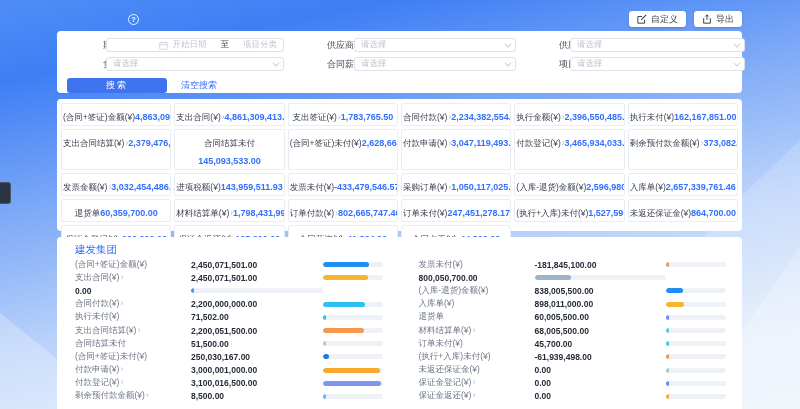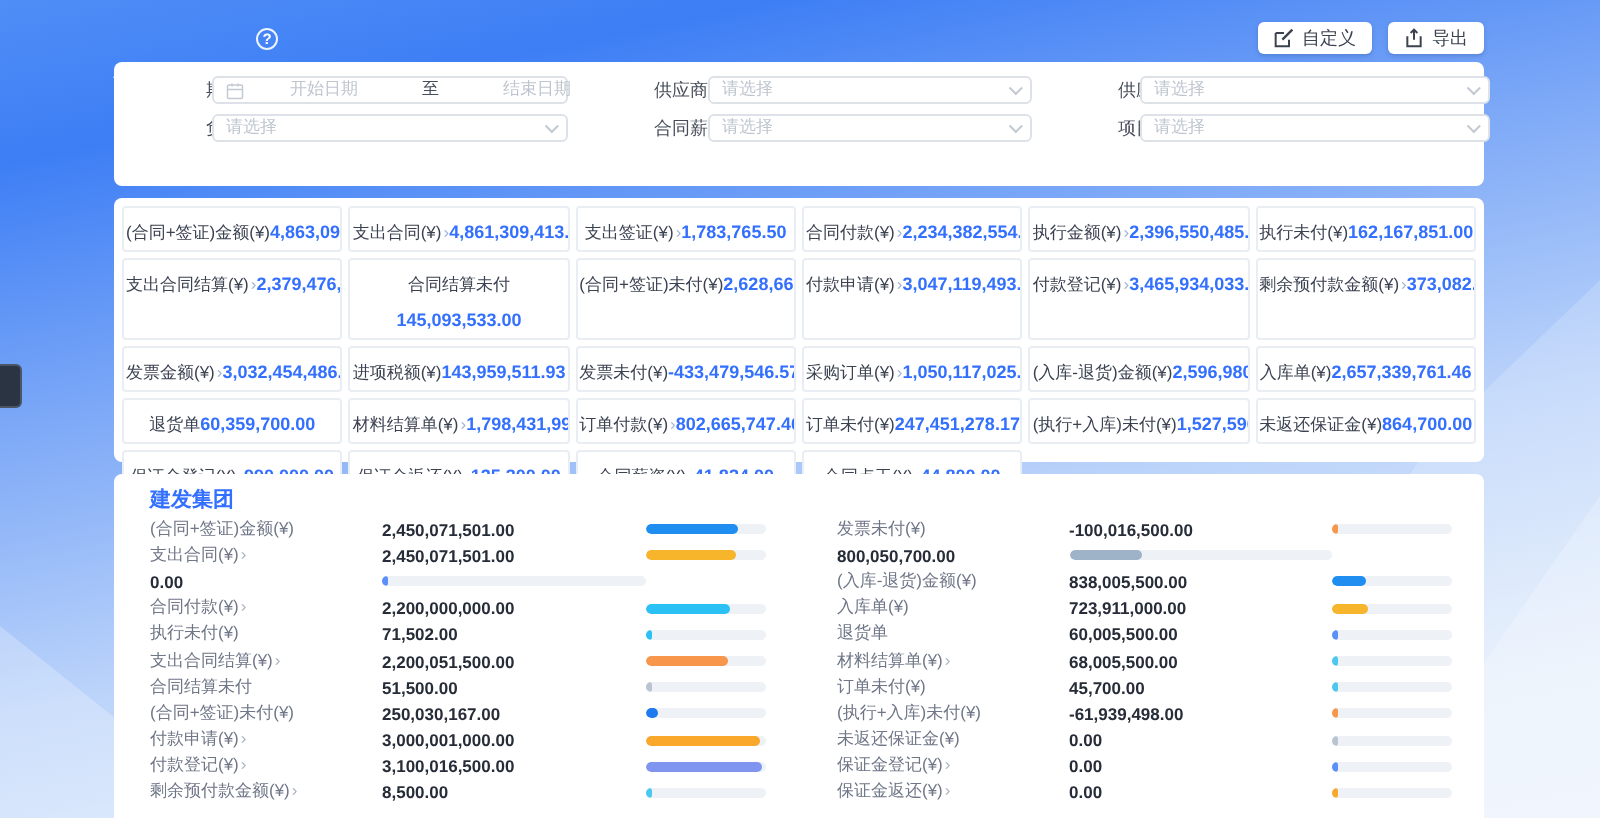--- a/index.html
+++ b/index.html
@@ -35,38 +35,38 @@
   .p-cards   { top:99px;  height:132px; padding:4px; }
   .p-group   { top:237px; height:200px; padding:6px 16px 0 18px; }
 
   .f-row { display:grid; grid-template-columns:32px 178px 56px 162px 40px 175px;
     column-gap:7px; align-items:center; height:14px; margin-bottom:5px; }
   .f-label { font-size:9px; color:#464d5a; text-align:right; white-space:nowrap;margin-left:36px; }
   .fbox { height:14px; border:1px solid #dde1e8; border-radius:3px; background:#fff;
     display:flex; align-items:center; padding:0 6px; cursor:pointer; }
   .ph { font-size:8.5px; color:#bfc5cf; white-space:nowrap; }
   .to { font-size:8.5px; color:#464d5a; margin:0 14px; }
-  .date-range { justify-content:flex-start;gap:18px; }
+  .date-range { justify-content:flex-end; }
   .date-range svg { margin-right:5px; flex:none; }
   .select { justify-content:space-between;text-align:center; }
   .caret { width:5px; height:5px; border-right:1.2px solid #c3c9d3; border-bottom:1.2px solid #c3c9d3;
     transform:rotate(45deg) translateY(-2px); flex:none; }
   .btn-row { display:flex; align-items:center; margin-top:7px; }
   .search-btn { width:100px; height:15px; background:#3f74f0; color:#fff; font-size:9px;
     border:none; border-radius:3px; cursor:pointer; letter-spacing:2px; }
   .clear-link { font-size:9px; color:#3370ff; margin-left:14px; cursor:pointer; white-space:nowrap; }
 
   .cards { display:grid; grid-template-columns:repeat(6,1fr); gap:3px; }
   .card { border:1px solid #e9edf4; border-radius:2px; background:#fff; text-align:center;
     padding:2px 1px 1px; overflow:hidden; }
   .card-label { font-size:8.5px; color:#3a4150; line-height:11px; white-space:nowrap; }
   .card-label .arr { color:#9fb4d8; font-size:8.5px; margin-left:1px; }
   .card-value { font-size:9px; font-weight:700; color:#3370ff; line-height:11px; white-space:nowrap; }
 
-  .group-name { font-size:10.5px; font-weight:700; color:#3370ff; height:13px; cursor:pointer; }
+  .group-name { font-size:10.5px; font-weight:400; color:#3370ff; height:13px; cursor:pointer; }
   .group-cols { display:grid; grid-template-columns:1fr 1fr; column-gap:36px; margin-top:2px; }
   .g-row { display:grid; grid-template-columns:116px 1fr 60px; align-items:center; height:13.2px; }
   .g-label { font-size:8.5px; color:#6e7687; white-space:nowrap; }
   .g-label .arr { color:#aab3c2; margin-left:1px; }
   .g-value { font-size:8.5px; font-weight:700; color:#262c38; white-space:nowrap; }
   .g-bar { height:5px; background:#eef1f6; border-radius:2.5px; position:relative; overflow:hidden; }
   .g-fill { position:absolute; left:0; top:0; height:100%; border-radius:2.5px; }
 </style>
 </head>
 <body>
@@ -100,21 +100,21 @@
 <div class="panel p-filters">
   <div class="f-row">
     <span class="f-label">期间</span>
     <div class="fbox date-range">
       <svg width="9" height="9" viewBox="0 0 12 12">
           <rect x="1" y="2" width="10" height="9" rx="1" stroke="#c3c9d3" fill="none"></rect>
           <path d="M1 5h10M4 1v2M8 1v2" stroke="#c3c9d3"></path>
         </svg>
       <span class="ph">开始日期</span>
       <span class="to">至</span>
-      <span class="ph">结束日期</span>
+      <span class="ph">项目分类</span>
     </div>
     <span class="f-label">供应商分类</span>
     <div class="fbox select">
       <span class="ph">请选择</span>
       <span class="caret"></span>
     </div>
     <span class="f-label">供应商</span>
     <div class="fbox select">
       <span class="ph">请选择</span>
       <span class="caret"></span>
@@ -129,20 +129,24 @@
     <span class="f-label">合同薪资</span>
     <div class="fbox select">
       <span class="ph">请选择</span>
       <span class="caret"></span>
     </div>
     <span class="f-label">项目</span>
     <div class="fbox select">
       <span class="ph">请选择</span>
       <span class="caret"></span>
     </div>
+  </div>
+  <div class="btn-row">
+    <button class="search-btn">搜索</button>
+    <span class="clear-link">清空搜索</span>
   </div>
 </div>
 
 <div class="panel p-cards">
   <div class="cards" id="cards">
       <div class="card"><span class="card-label">(合同+签证)金额(¥)</span><span class="card-value">4,863,093,178.70</span></div>
       <div class="card"><span class="card-label">支出合同(¥)<span class="arr">›</span></span><span class="card-value">4,861,309,413.20</span></div>
       <div class="card"><span class="card-label">支出签证(¥)<span class="arr">›</span></span><span class="card-value">1,783,765.50</span></div>
       <div class="card"><span class="card-label">合同付款(¥)<span class="arr">›</span></span><span class="card-value">2,234,382,554.00</span></div>
       <div class="card"><span class="card-label">执行金额(¥)<span class="arr">›</span></span><span class="card-value">2,396,550,485.00</span></div>
@@ -249,41 +253,41 @@
           <span class="g-label">剩余预付款金额(¥)<span class="arr">›</span></span>
           <span class="g-value">8,500.00</span>
           <div class="g-bar">
             <div class="g-fill" style="background: rgb(76, 199, 240); width: 3px;"></div>
           </div>
         </div>
       </div>
     <div id="g-right">
         <div class="g-row">
           <span class="g-label">发票未付(¥)</span>
-          <span class="g-value">-100,016,500.00</span>
+          <span class="g-value">-181,845,100.00</span>
           <div class="g-bar">
             <div class="g-fill" style="background: rgb(248, 150, 76); width: 3px;"></div>
           </div>
         </div>
         <div class="g-row">
           <span class="g-value">800,050,700.00</span>
           <div class="g-bar">
             <div class="g-fill" style="background: rgb(159, 179, 200); width: 28%;"></div>
           </div>
         </div>
         <div class="g-row">
           <span class="g-label">(入库-退货)金额(¥)</span>
           <span class="g-value">838,005,500.00</span>
           <div class="g-bar">
             <div class="g-fill" style="background: rgb(31, 142, 240); width: 28%;"></div>
           </div>
         </div>
         <div class="g-row">
           <span class="g-label">入库单(¥)</span>
-          <span class="g-value">723,911,000.00</span>
+          <span class="g-value">898,011,000.00</span>
           <div class="g-bar">
             <div class="g-fill" style="background: rgb(247, 181, 44); width: 30%;"></div>
           </div>
         </div>
         <div class="g-row">
           <span class="g-label">退货单</span>
           <span class="g-value">60,005,500.00</span>
           <div class="g-bar">
             <div class="g-fill" style="background: rgb(91, 143, 249); width: 3px;"></div>
           </div>

